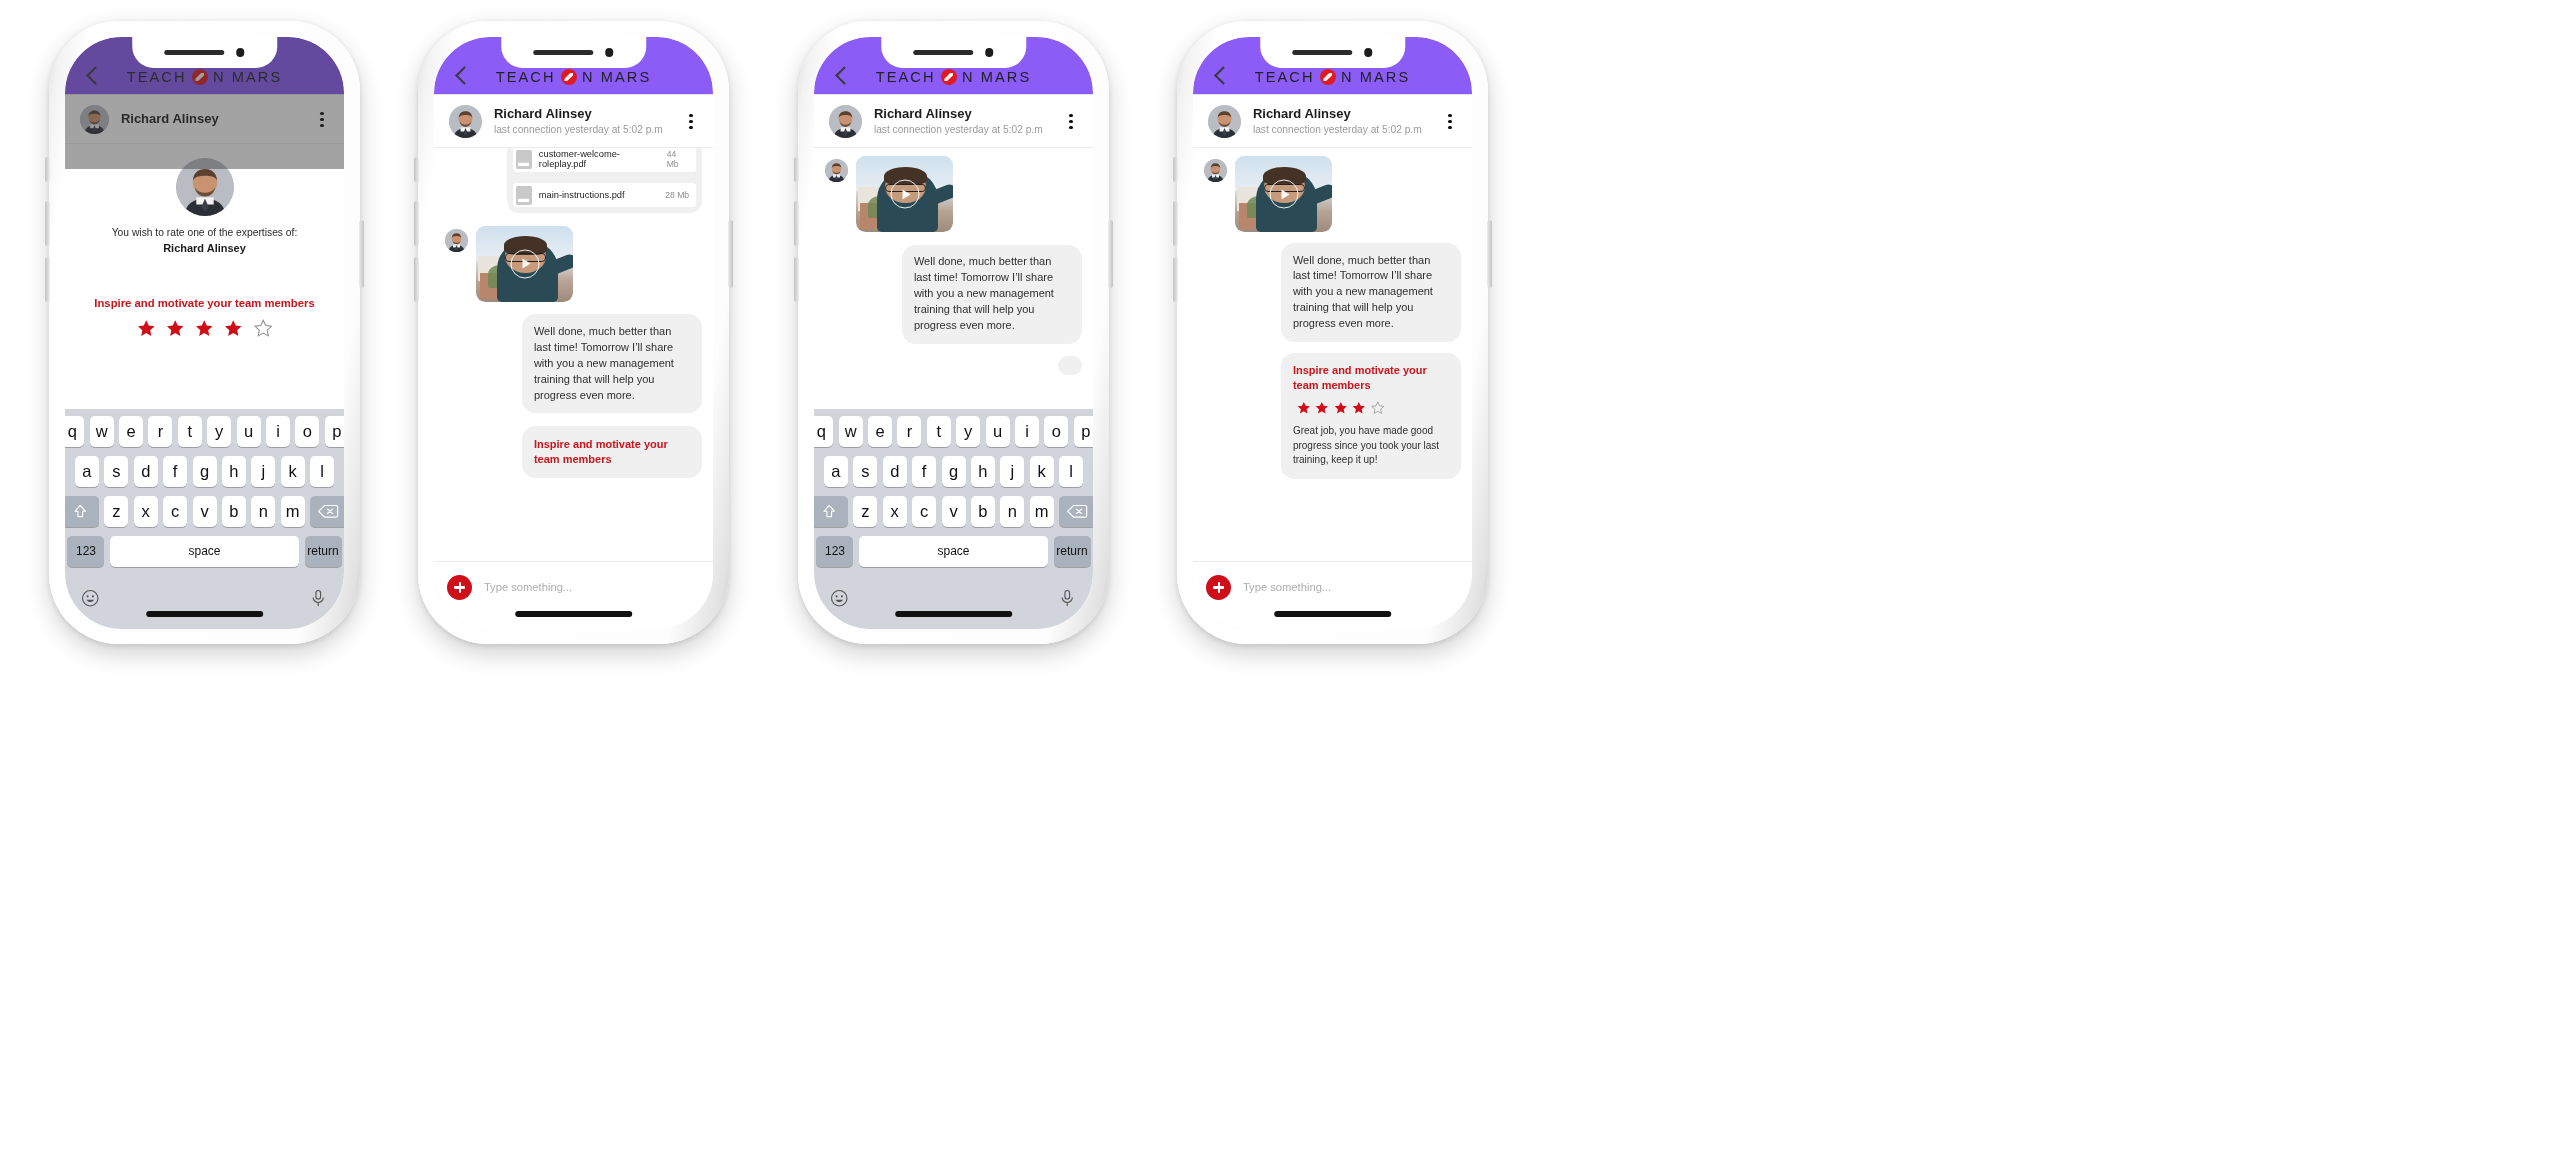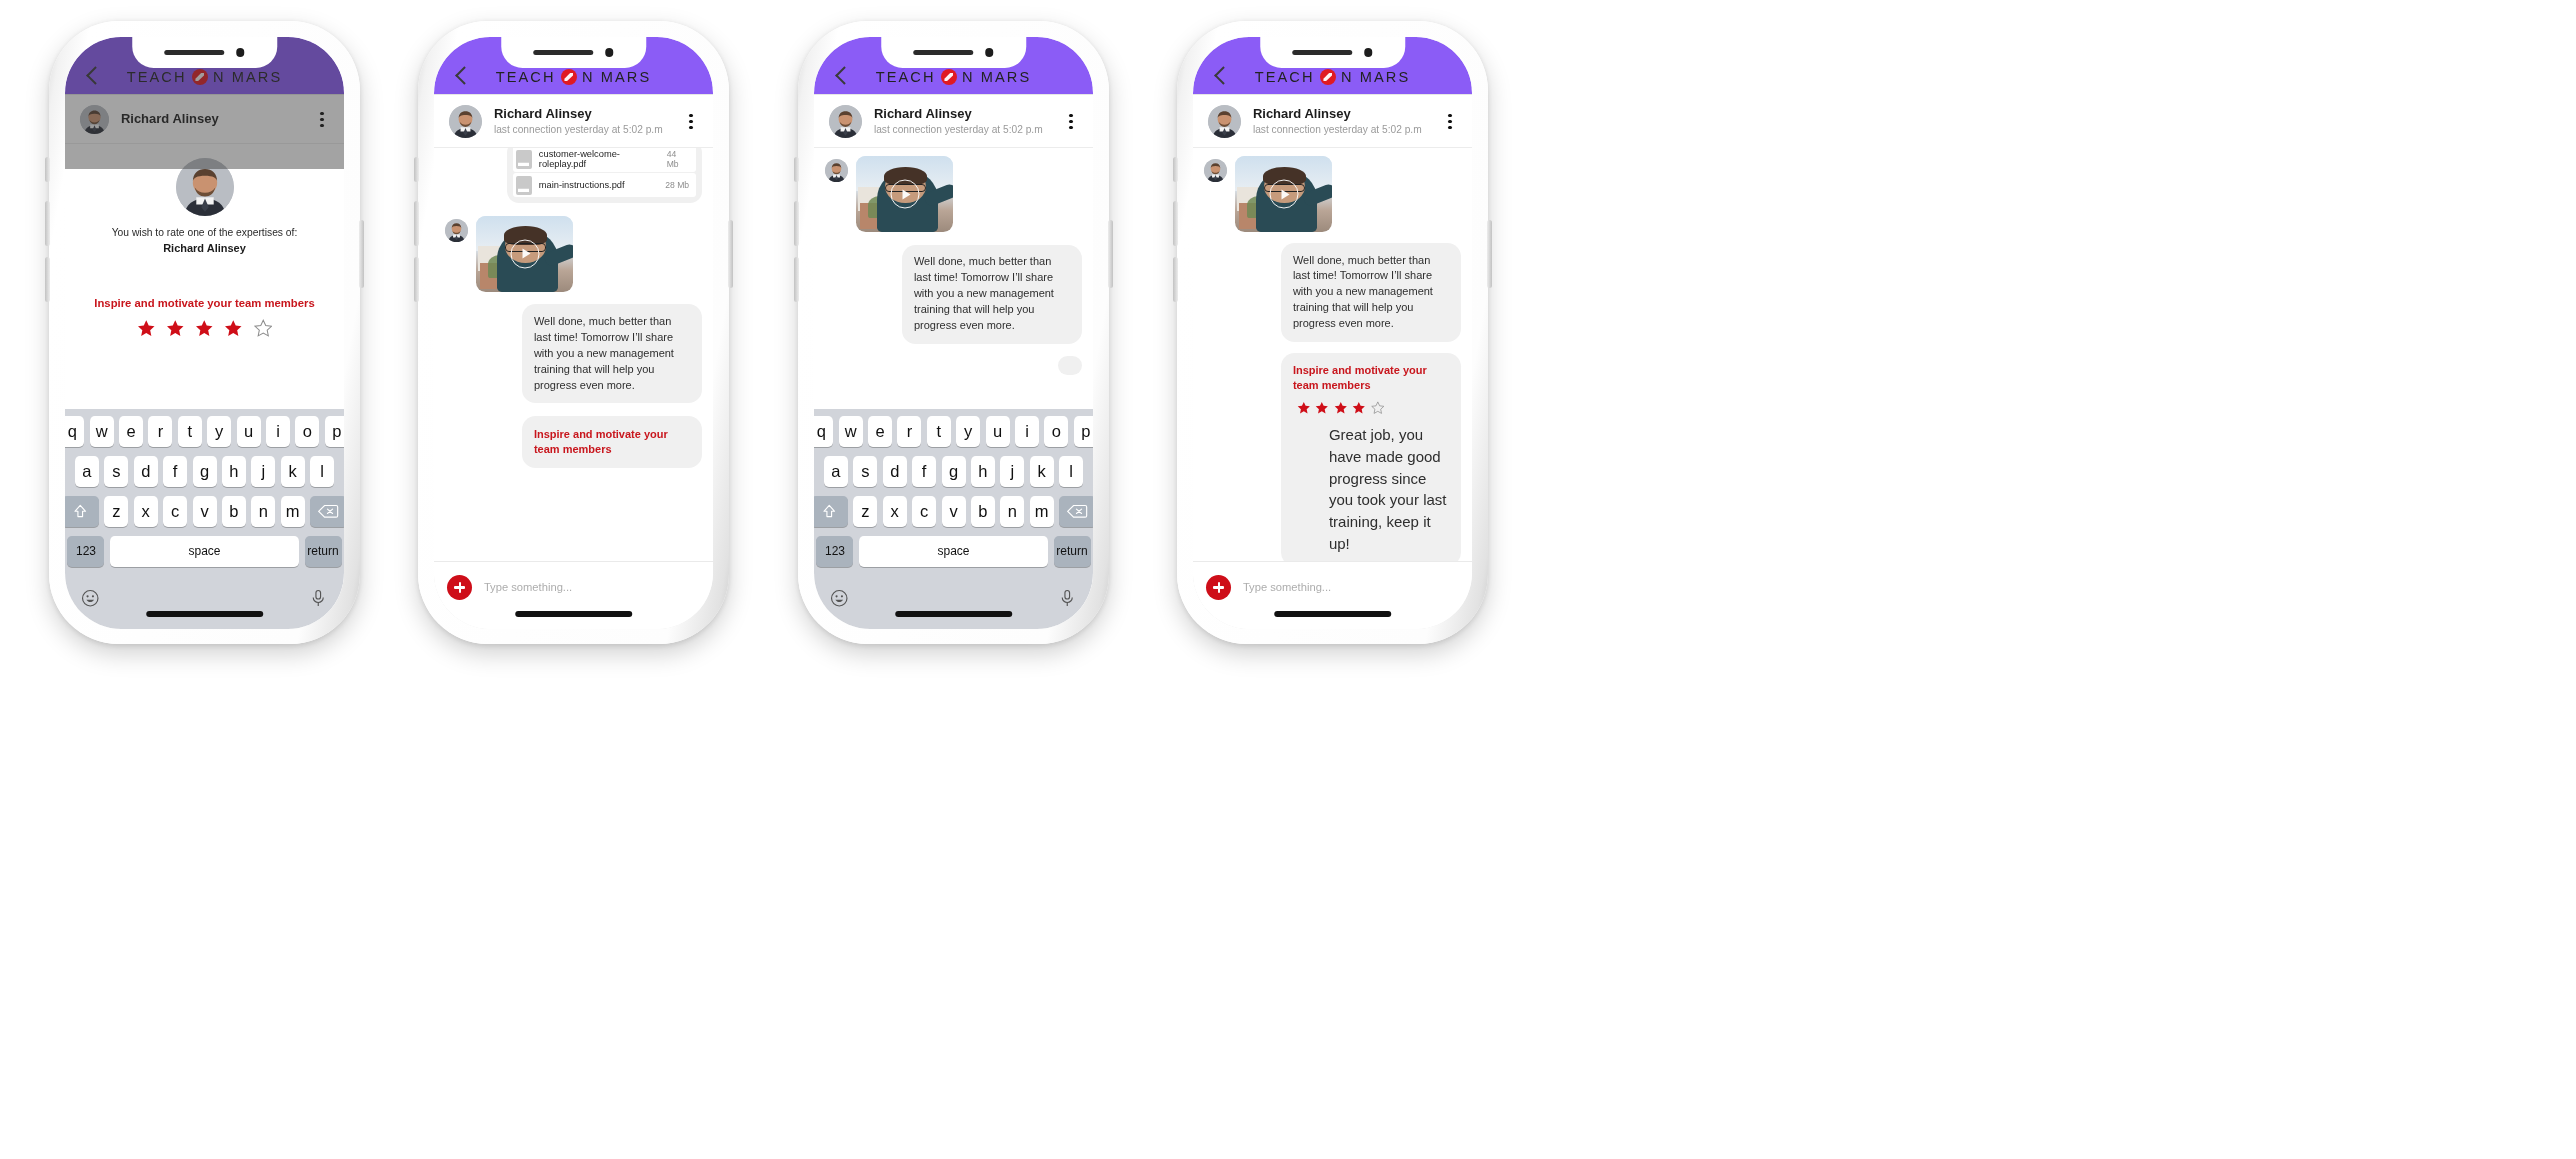--- a/index.html
+++ b/index.html
@@ -105,21 +105,21 @@
     flex:1 1 auto; overflow:hidden; position:relative;
     padding: 7.8px 11.7px 3.9px 11.7px; display:flex; flex-direction:column; gap:11.7px;
   }
   .row { display:flex; align-items:flex-start; gap:7.8px; }
   .row.out { justify-content:flex-end; }
   .bubble { border-radius:13.6px; padding:9.7px 11.7px; max-width:72%; font-size:11px; line-height:1.45; }
   .bubble.in  { background:#8b817c; color:#fff; }
   .bubble.out { background:#f0f0f0; color:#2e2e2e; }
   .bubble p { margin:0; }
   .files {
-    background:#f0f0f0; border-radius:11.7px; padding:5.8px; display:flex; flex-direction:column; gap:1px; max-width:76%;
+    background:#f0f0f0; border-radius:11.7px; padding:5.8px; display:flex; flex-direction:column; gap:11px; max-width:76%;
   }
   .file-row { display:flex; align-items:center; background:#fff; border-radius:2.9px; padding:2.9px 6.8px 2.9px 2.9px; gap:6.8px; }
   .file-ico {
     width:16.5px;height:18.5px;flex:0 0 16.5px; background:#c9c9c9; border-radius:1.9px; position:relative;
   }
   .file-ico::after{
     content:""; position:absolute; left:2.9px; top:2.9px; right:2.9px; bottom:2.9px; background:#fff;
     box-shadow: inset 0 1.9px 0 -1px #c9c9c9, inset 0 4.9px 0 -1px #c9c9c9, inset 0 7.8px 0 -1px #c9c9c9, inset 0 10.7px 0 -1px #c9c9c9;
   }
   .file-name { flex:1 1 auto; font-size:9.3px; color:#1e1e1e; }
@@ -145,21 +145,21 @@
     position:absolute; left:50%; top:50%; transform:translate(-50%,-50%);
     width:29px;height:29px; border:1.9px solid rgba(255,255,255,.92); border-radius:50%;
     display:flex;align-items:center;justify-content:center; cursor:pointer;
   }
   .play::after{ content:""; width:0;height:0;border-left:8.8px solid rgba(255,255,255,.95); border-top:5.8px solid transparent; border-bottom:5.8px solid transparent; margin-left:2.9px;}
 
   .rating-card { background:#f0f0f0; border-radius:13.6px; padding:10.7px 11.7px 11.7px 11.7px; max-width:72%; }
   .rating-title { color:#c8161d; font-weight:700; font-size:11px; line-height:1.35; }
   .stars { display:flex; gap:4.9px; margin:7.8px 0 9.7px 3.9px; }
   .star { width:13.6px; height:13.6px; display:block; }
-  .rating-body { font-size:15px; color:#2e2e2e; line-height:1.45;margin-left:36px; }
+  .rating-body { font-size:10px; color:#2e2e2e; line-height:1.45; }
 
   
   .composer {
     flex:0 0 auto; display:flex; align-items:center; gap:11.7px;
     padding: 12.6px 15.6px 29px 13.6px; border-top:1px solid #eaeaea; background:#fff;
   }
   .plus {
     width:25px;height:25px;flex:0 0 25px;border-radius:50%;background:#ce0e19;position:relative;cursor:pointer;
   }
   .plus::before,.plus::after{content:"";position:absolute;background:#fff;border-radius:1px;}

